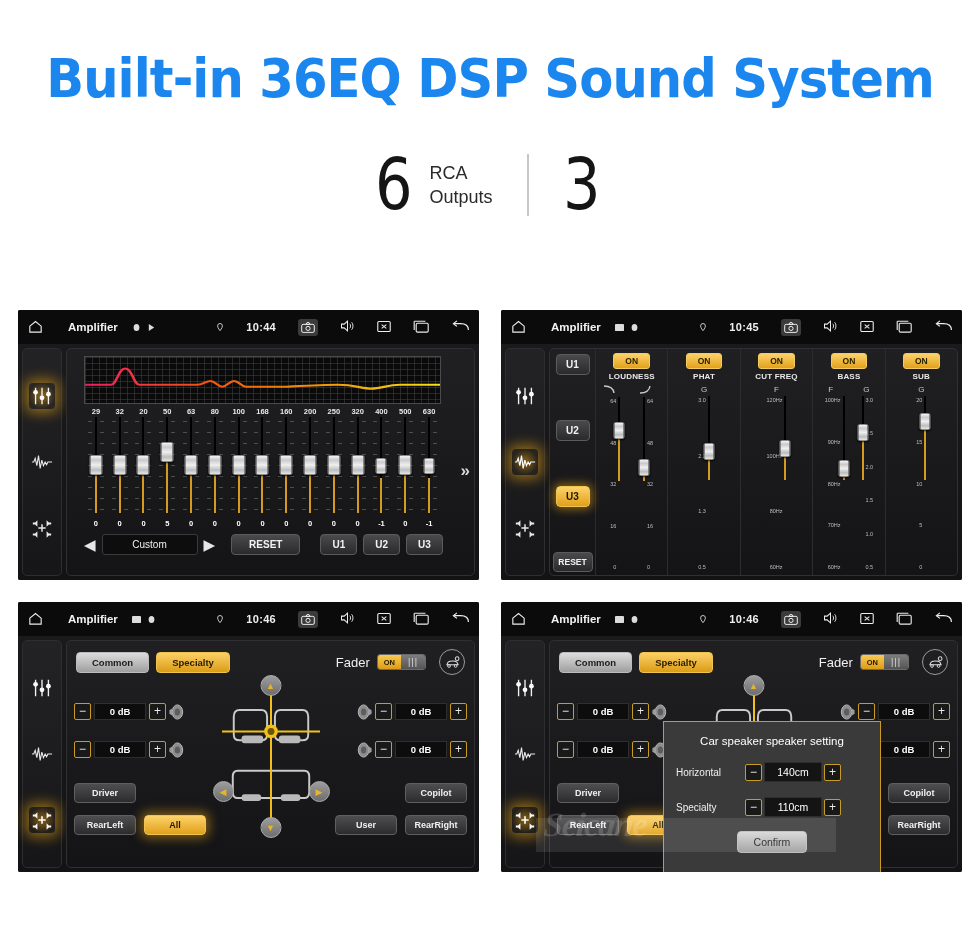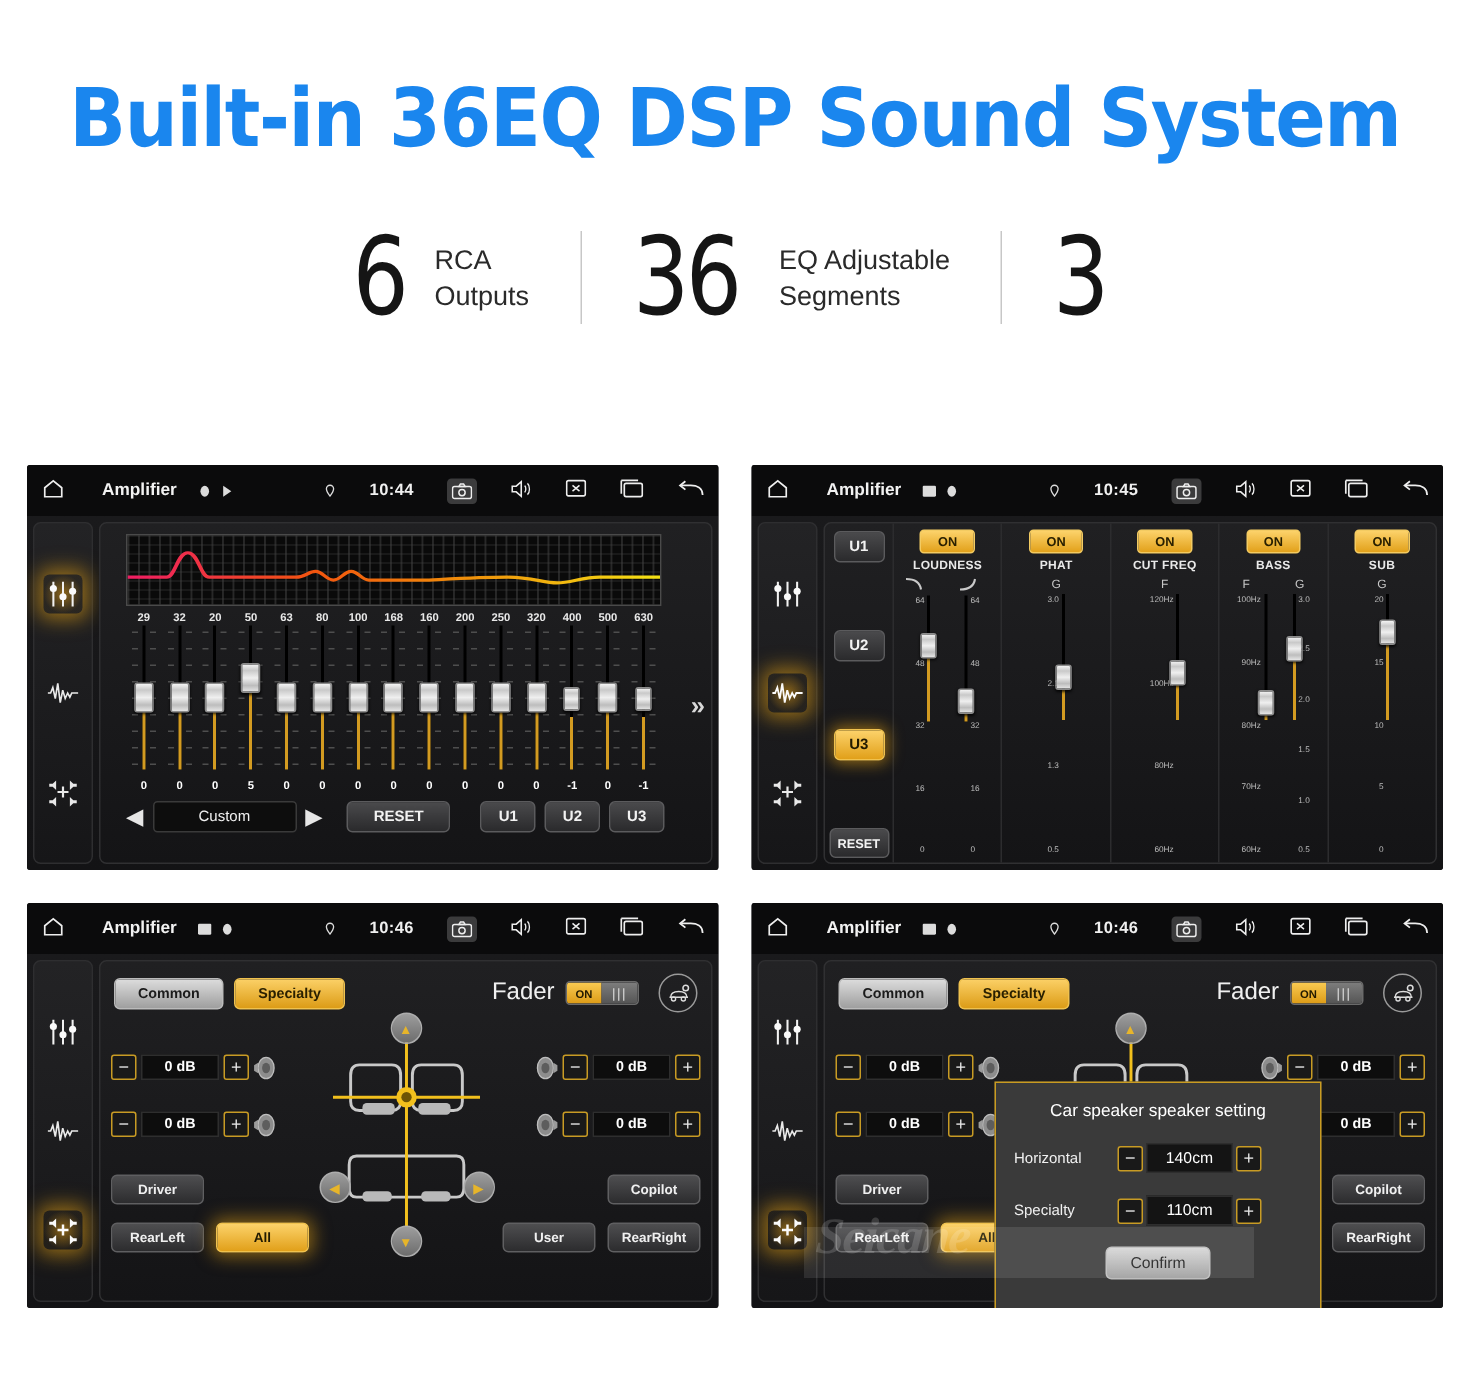--- a/index.html
+++ b/index.html
@@ -215,21 +215,21 @@
   .tab-btn {
     background: linear-gradient(#dcdcdc,#9f9f9f);
     border:1px solid #bbb; border-radius:4px;
     color:#1b1b1b; font-size:9.5px; font-weight:bold;
     padding:4px 15px;
   }
   .tab-btn.active {
     background: linear-gradient(#fbd066,#dc9c17);
     border-color:#f0c24e; color:#2a2000;
   }
-  .fader-label { margin-left:auto; font-size:16px; color:#f0f0f0;text-align:center;}
+  .fader-label { margin-left:auto; font-size:13px; color:#f0f0f0;text-align:center;}
   .toggle {
     display:flex; border:1px solid #6a6a6a; border-radius:3px; overflow:hidden;
     height:16px; align-items:stretch;
   }
   .toggle .on { background: linear-gradient(#f9ca52,#dd9c17); color:#231a00; font-size:7.5px; font-weight:bold; padding:0 6px; display:flex; align-items:center;}
   .toggle .bars { background: linear-gradient(#7d7d7d,#555); color:#ddd; font-size:9px; padding:0 7px; display:flex; align-items:center; letter-spacing:1px;}
   .carset-btn {
     width:26px; height:26px; border-radius:50%;
     border:1px solid #9a9a9a; display:flex; align-items:center; justify-content:center;
     margin-left:6px;
@@ -309,27 +309,20 @@
 
 <div class="stats-row">
   <div class="stat">
     <div class="stat-num">6</div>
     <div class="stat-lines">
       <div>RCA</div>
       <div>Outputs</div>
     </div>
   </div>
   <div class="stat-divider"></div>
-  <div class="stat">
-    <div class="stat-num">36</div>
-    <div class="stat-lines">
-      <div>EQ Adjustable</div>
-      <div>Segments</div>
-    </div>
-  </div>
   <div class="stat-divider"></div>
   <div class="stat">
     <div class="stat-num">3</div>
   </div>
 </div>
 
 <div class="panels">
 
   <div class="panel-row">
 

